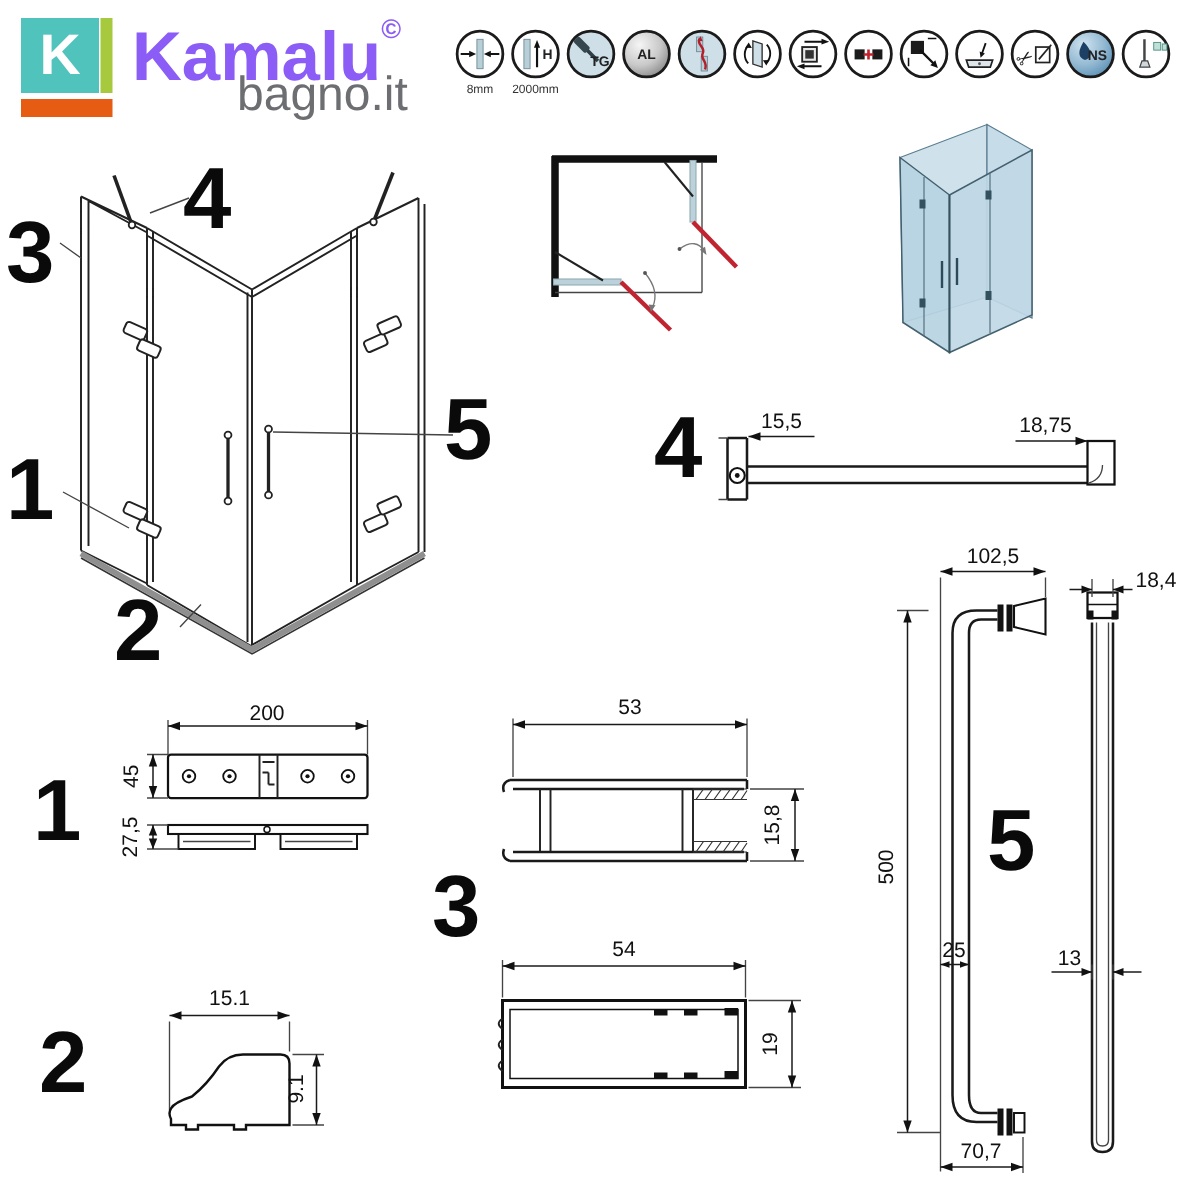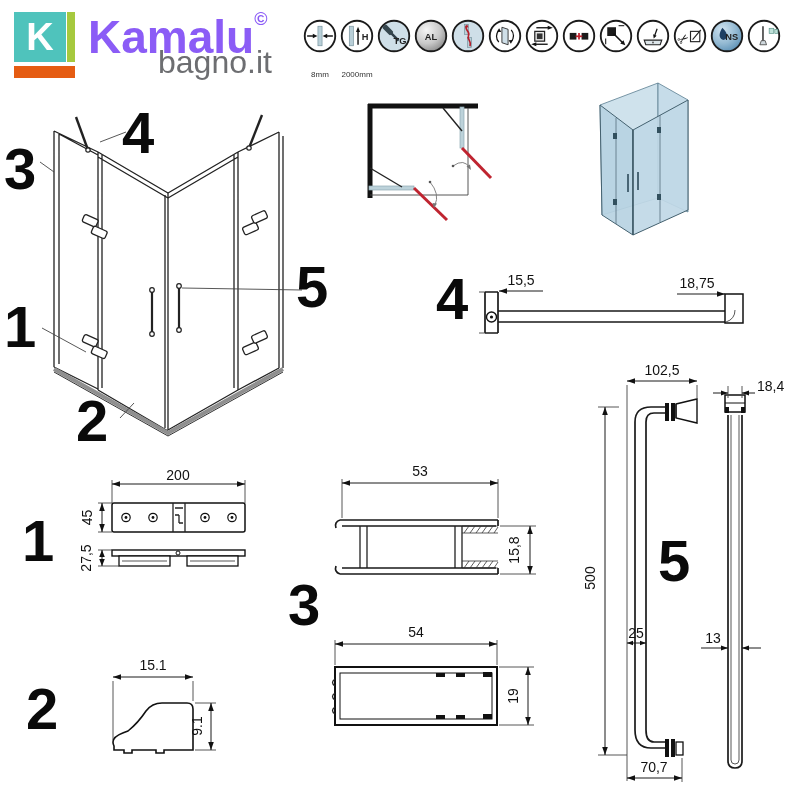--- a/index.html
+++ b/index.html
@@ -13,21 +13,21 @@
   .tile-k{color:#fff;font-size:38px;font-weight:bold;line-height:1;}
   .tile-green{position:absolute;left:53px;top:0;width:8px;height:50px;background:#a6c93e;}
   .tile-orange{position:absolute;left:0;top:54px;width:61px;height:12px;background:#e55c12;}
   .brand{position:absolute;left:88px;top:10px;color:#8b5cf6;font-size:46px;font-weight:bold;
          letter-spacing:0px;line-height:1;}
   .brand sup{font-size:18px;vertical-align:28px;}
   .subtitle{position:absolute;left:158px;top:46px;color:#6d6e71;font-size:32px;line-height:1;}
   
   .icons{position:absolute;left:303px;top:19px;display:flex;gap:3px;}
   .icon{width:34px;display:flex;flex-direction:column;align-items:center;}
-  .icon-label{font-size:8px;color:#333;height:10px;margin-top:17px;white-space:nowrap;}
+  .icon-label{font-size:8px;color:#333;height:10px;margin-top:2px;white-space:nowrap;}
   
   .big{position:absolute;font-weight:bold;font-size:58px;line-height:1;color:#0a0a0a;}
   
   svg .ln{stroke:#222;stroke-width:1.3;fill:none;}
   svg .ln2{stroke:#1a1a1a;stroke-width:1.7;fill:none;}
   svg .thin{stroke:#444;stroke-width:0.9;fill:none;}
   svg .dimln{stroke:#1a1a1a;stroke-width:1;fill:none;}
   svg .arrow{fill:#111;stroke:none;}
   svg text.dim{font-family:"Liberation Sans",sans-serif;font-size:14px;fill:#111;}
   svg text.small{font-family:"Liberation Sans",sans-serif;font-size:9px;fill:#222;font-weight:bold;}

